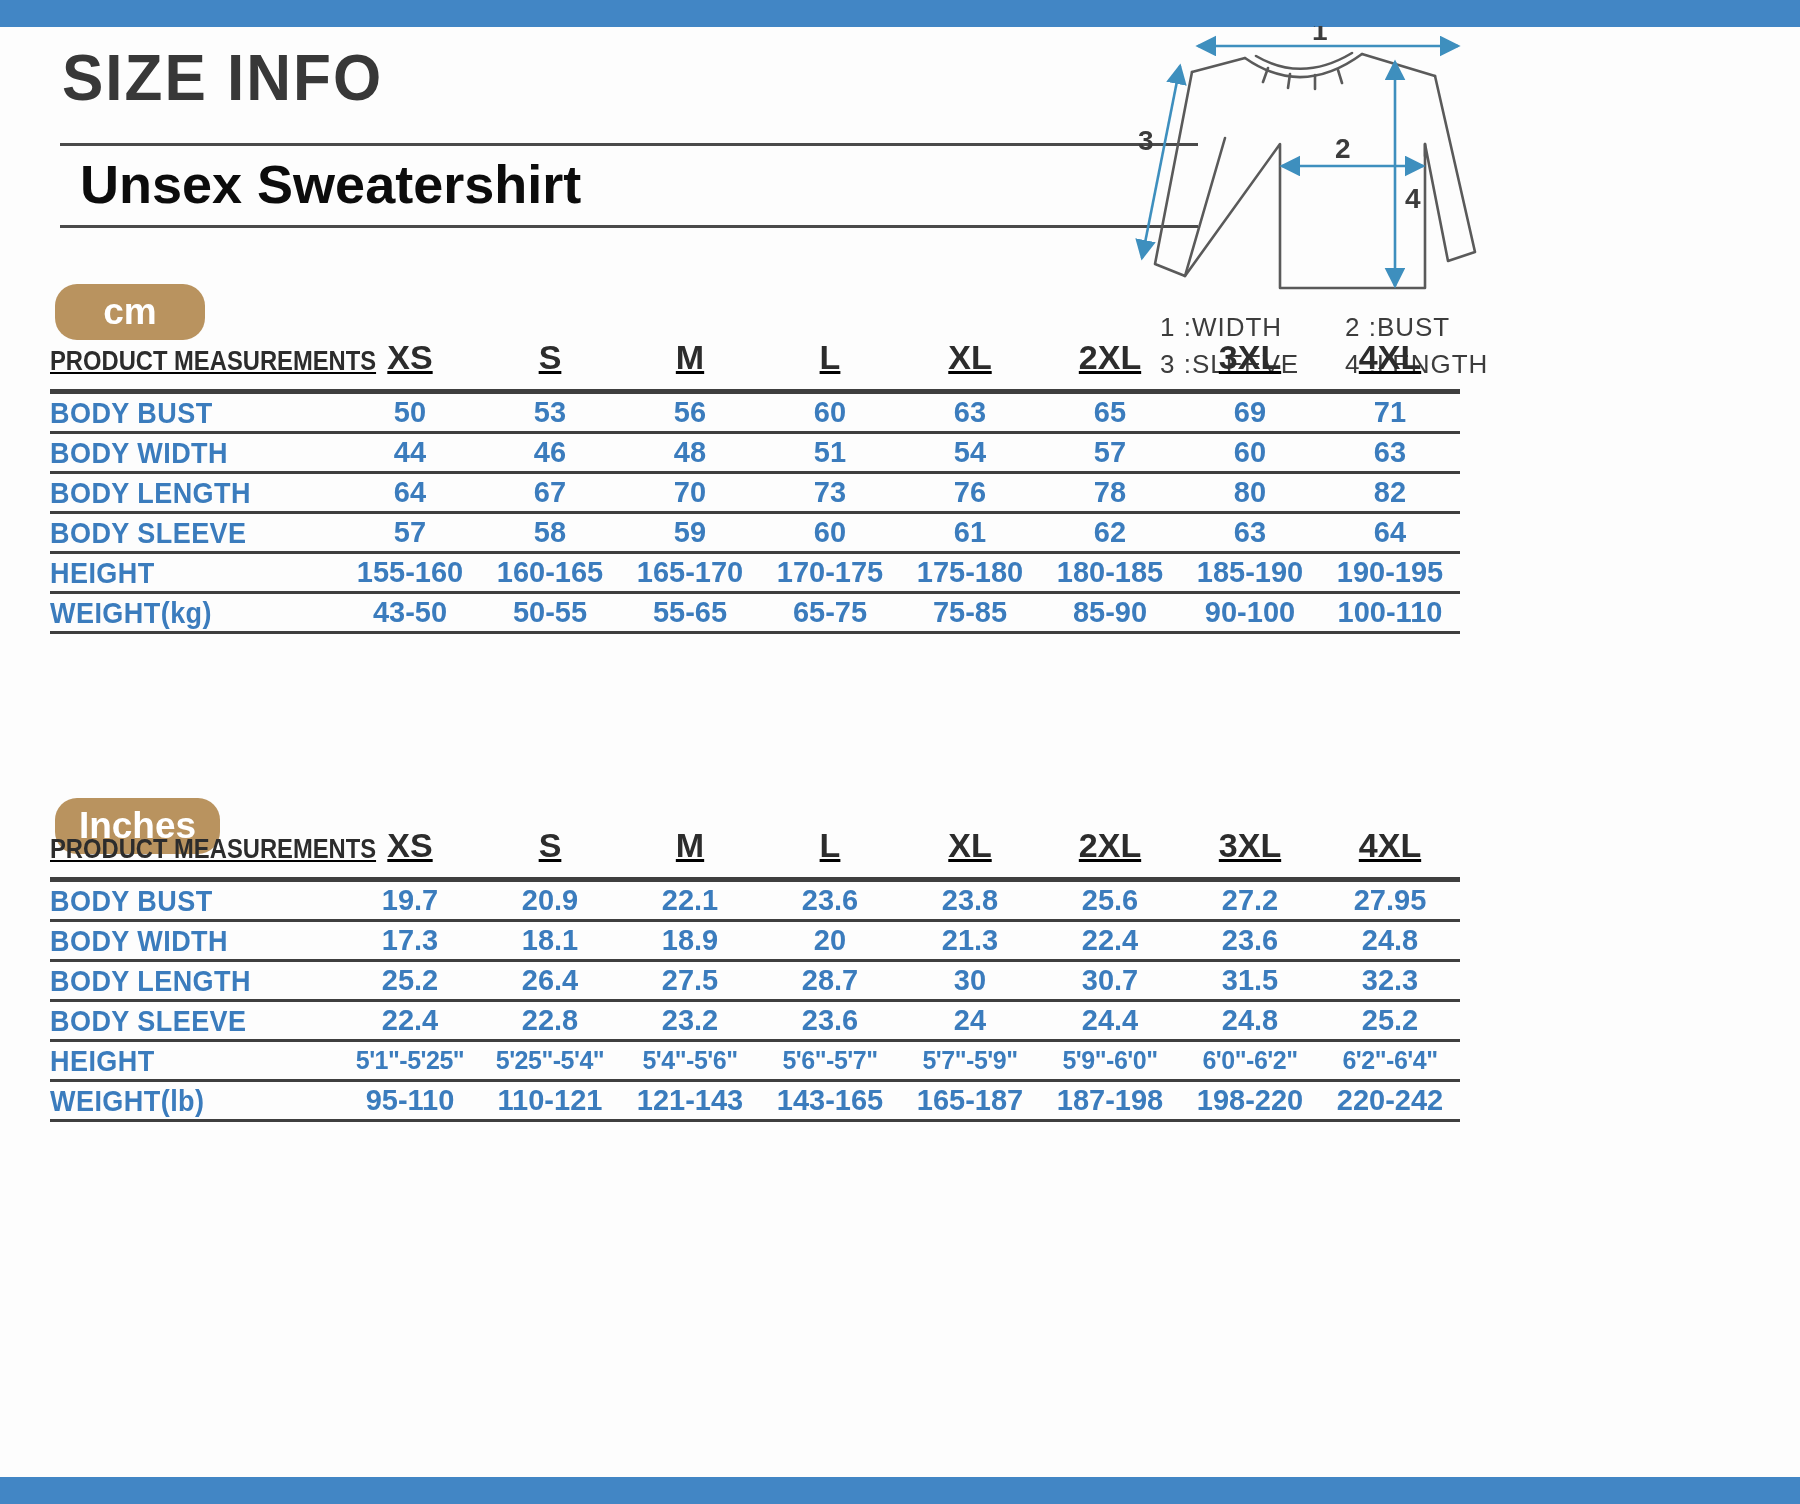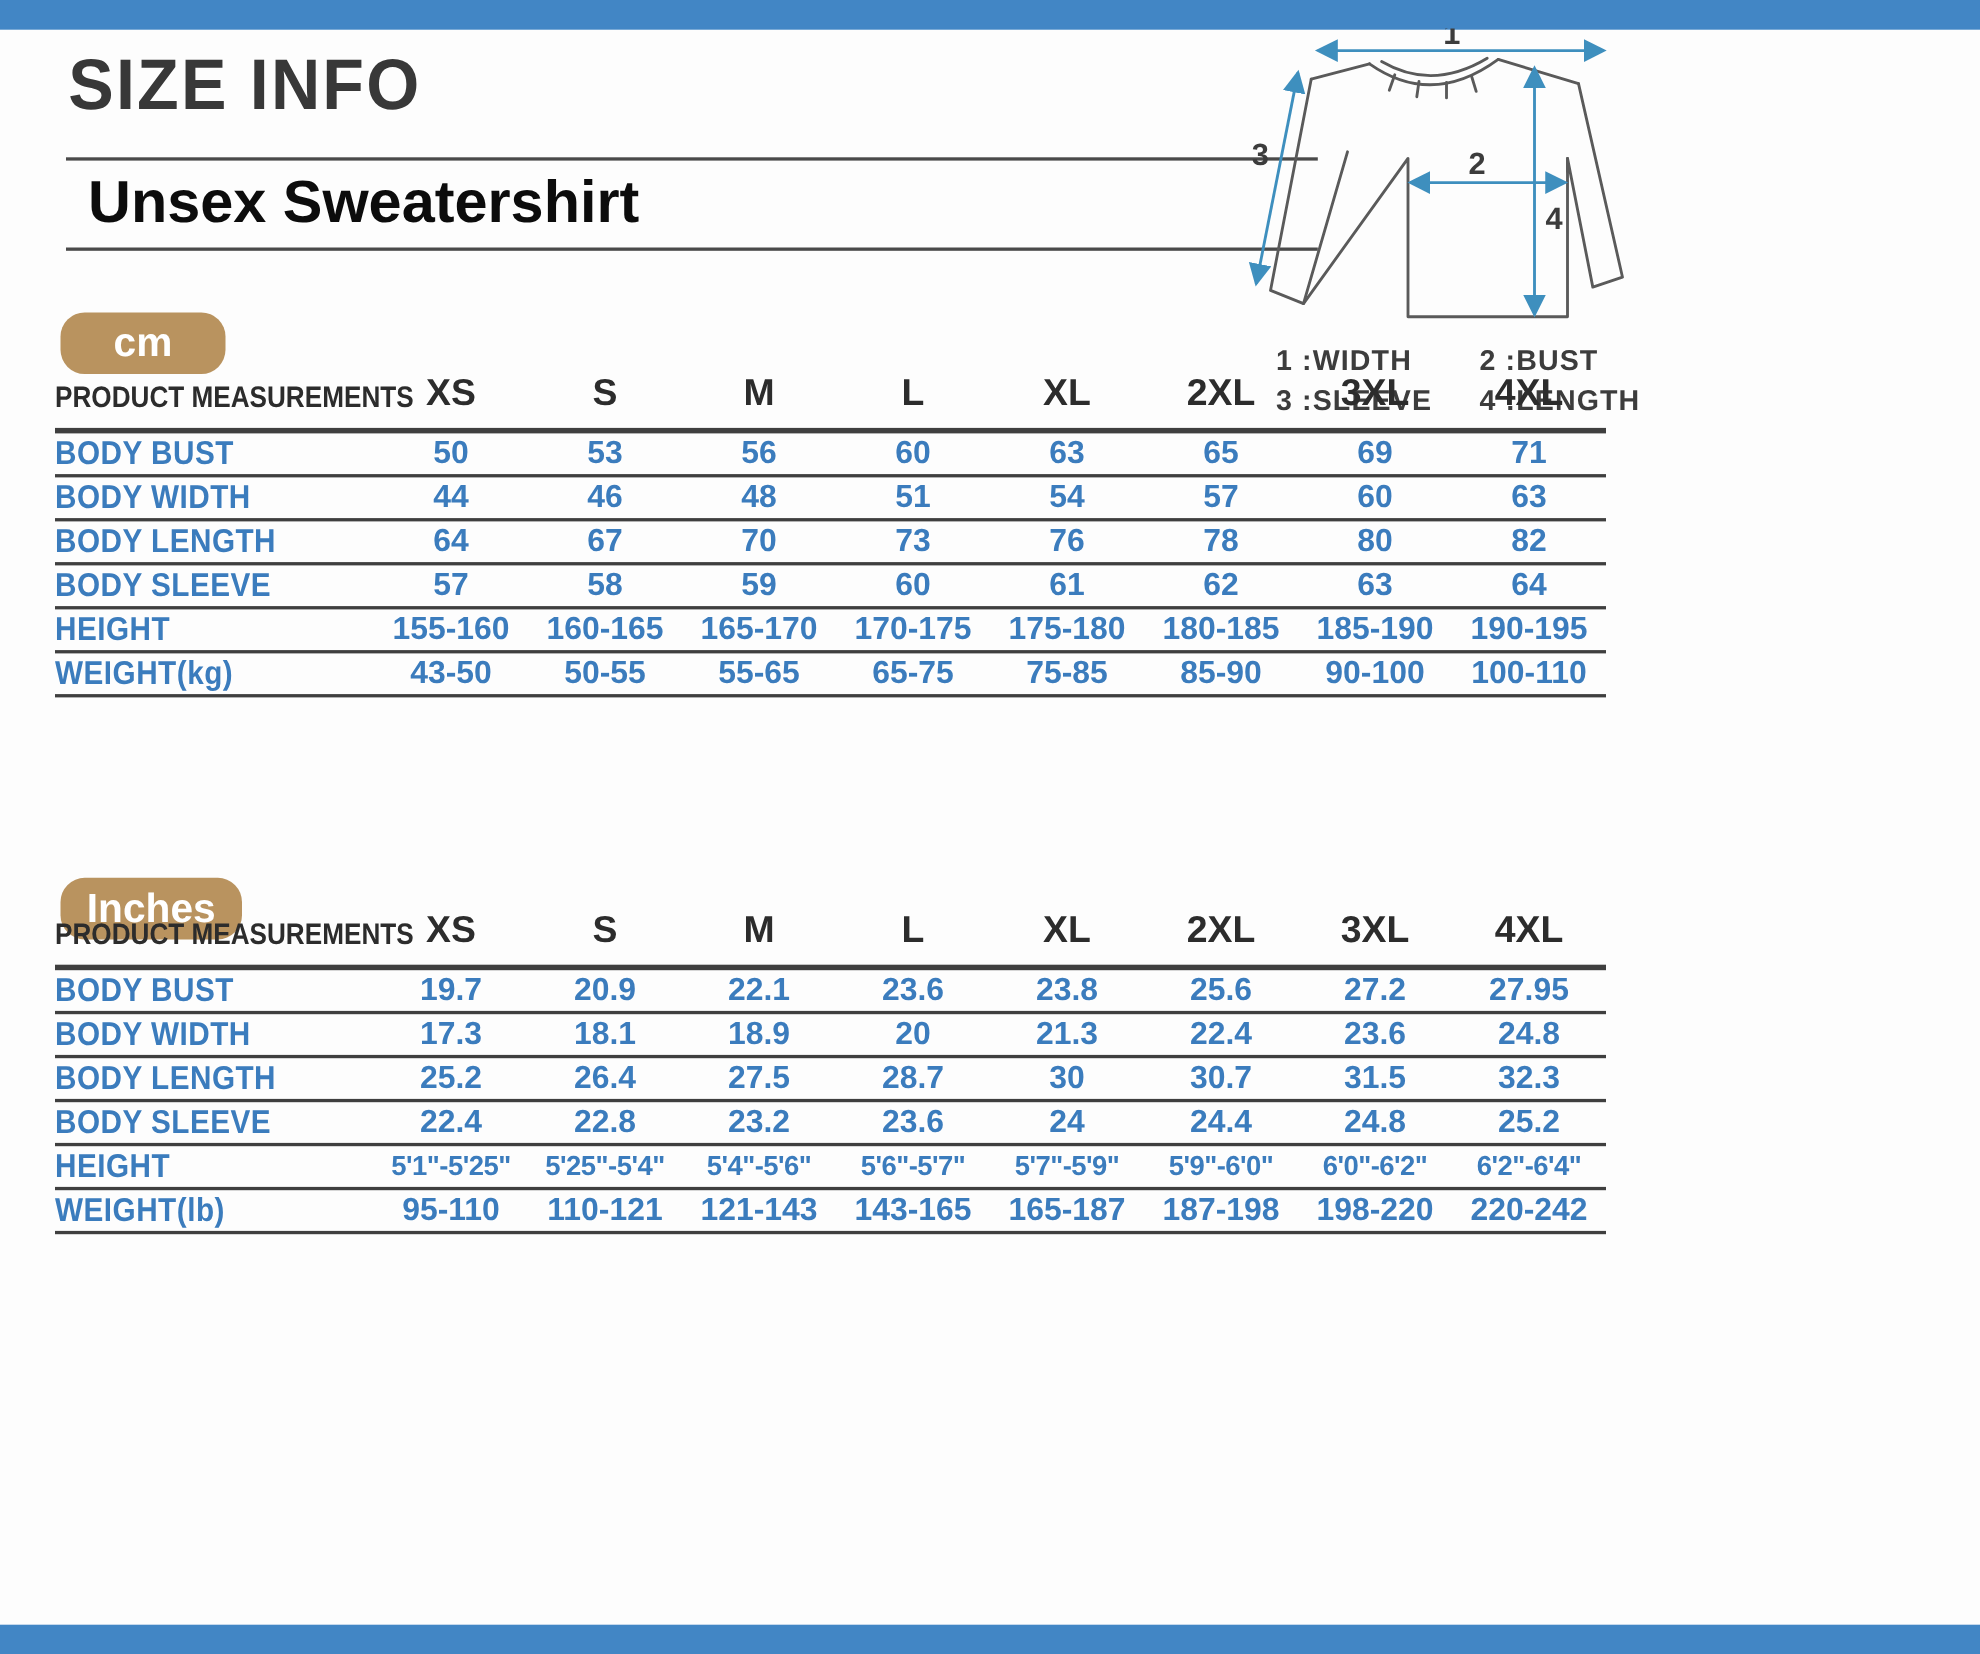--- a/index.html
+++ b/index.html
@@ -32,37 +32,38 @@
     padding:7px 0 10px 20px;
   }
   .subtitle{font-size:54px;font-weight:bold;color:#0c0c0c;}
 
   .diagram{position:absolute;left:1130px;top:26px;width:470px;}
   .diagram svg{display:block;}
   .legend{
     display:grid;grid-template-columns:185px 185px;
     margin:8px 0 0 30px;row-gap:6px;
   }
-  .legend span{font-size:26px;font-weight:bold;color:#3c3c3c;letter-spacing:1px;}
+  .legend span{font-size:26px;font-weight:normal;color:#3c3c3c;letter-spacing:1px;}
 
   .unit-badge{
     position:absolute;left:55px;background:var(--badge-tan);
     color:#fff;font-weight:bold;font-size:37px;text-align:center;
     border-radius:22px;padding:7px 0;
   }
   .badge-cm{top:284px;width:150px;}
   .badge-in{top:798px;width:165px;}
 
   .size-table{position:absolute;left:50px;width:1410px;}
   .table-cm{top:338px;}
   .table-in{top:826px;}
   .t-head{
     display:grid;grid-template-columns:290px repeat(8,1fr);
     align-items:end;border-bottom:5px solid var(--line-dark);
     padding-bottom:12px;
+    text-decoration:underline;
   }
   .corner{
     font-size:27px;font-weight:bold;color:#2c2c2c;white-space:nowrap;
     transform:scaleX(0.88);transform-origin:left bottom;letter-spacing:0;
   }
   .size-h{font-size:34px;font-weight:bold;color:#2c2c2c;text-align:center;}
   .t-row{
     display:grid;grid-template-columns:290px repeat(8,1fr);
     align-items:center;height:40px;border-bottom:3px solid var(--line-dark);
   }

